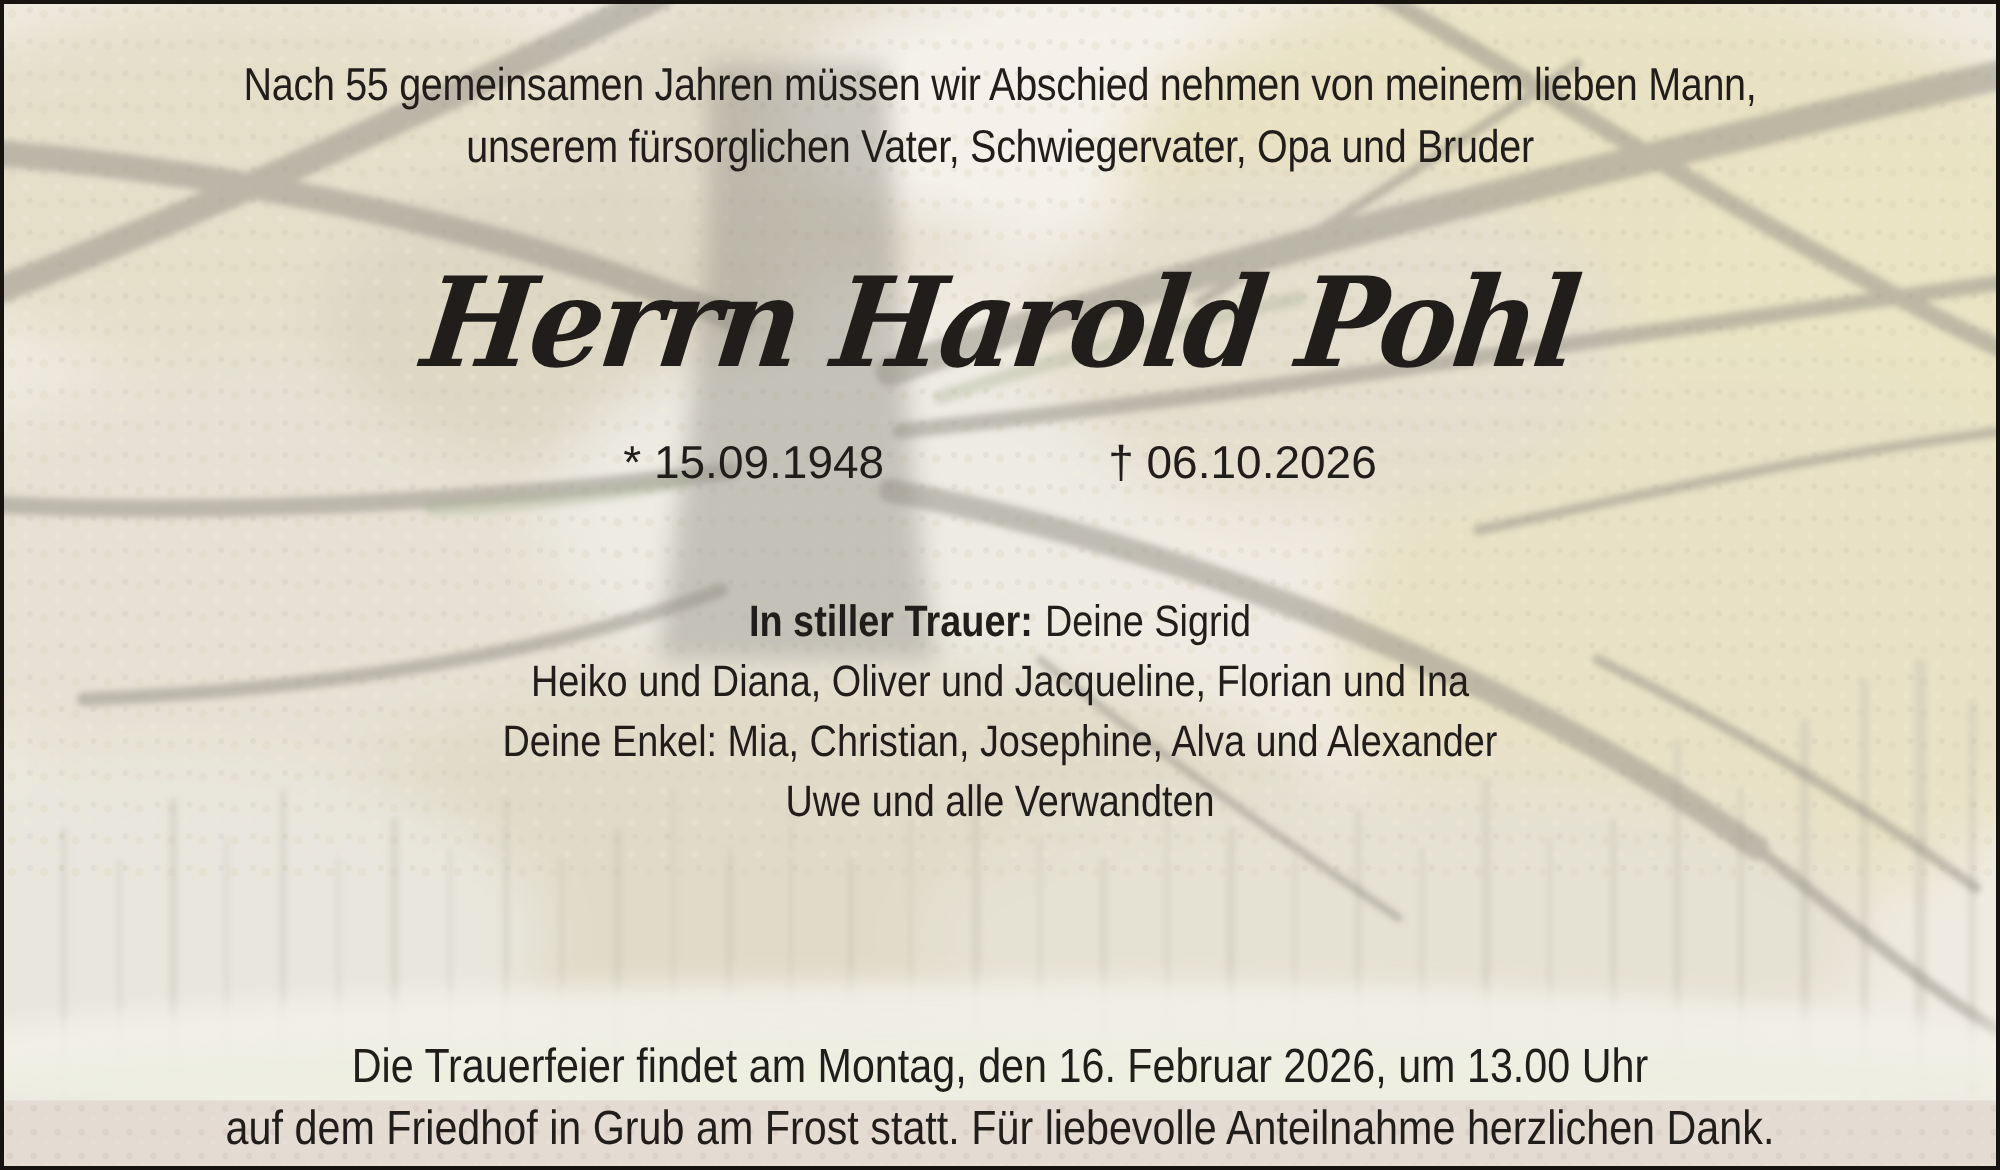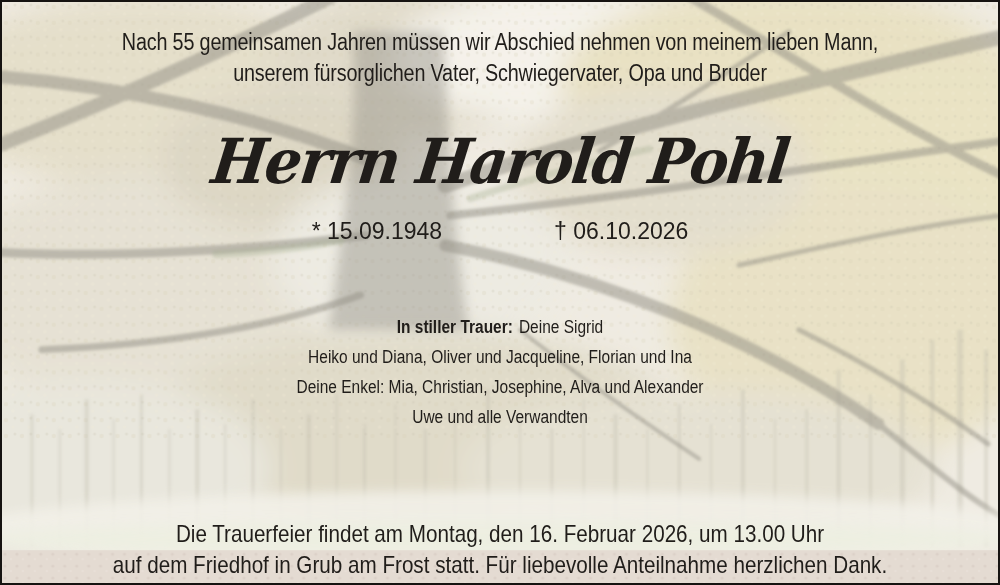--- a/index.html
+++ b/index.html
@@ -44,21 +44,21 @@
     transform-origin: 50% 50%;
   }
   .dates {
     top: 214px;
     display: flex;
     justify-content: center;
     gap: 112px;
     font-size: 23px;
     line-height: 30px;
   }
-  .mourners { top: 310px; font-size: 18px; line-height: 30px; }
+  .mourners { top: 294px; font-size: 22px; line-height: 30px; }
   .mourners .b { font-weight: 700; margin-right: 7px; }
   .place { top: 449px; font-size: 23px; line-height: 30px; }
   .funeral { top: 516px; font-size: 24px; line-height: 31px; }
   .mline { position: relative; }
 </style>
 </head>
 <body>
 
 <div class="card">
 

